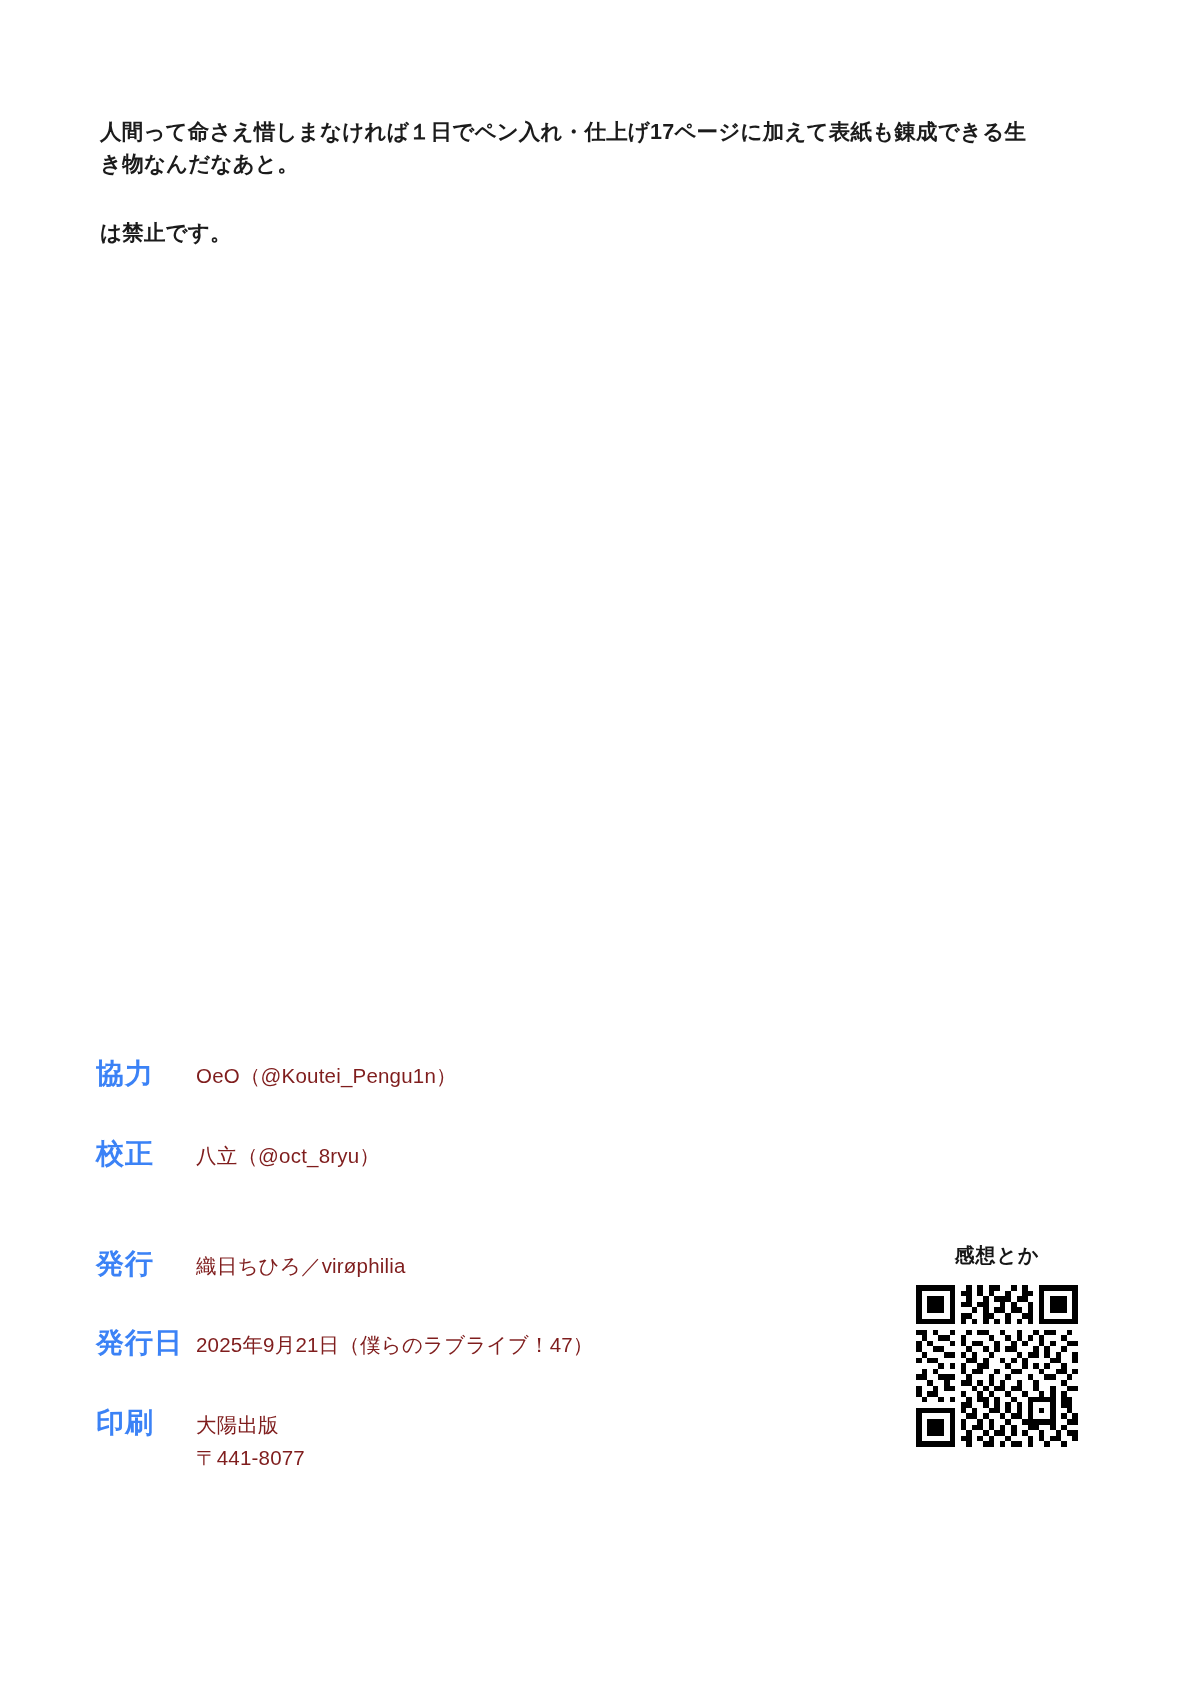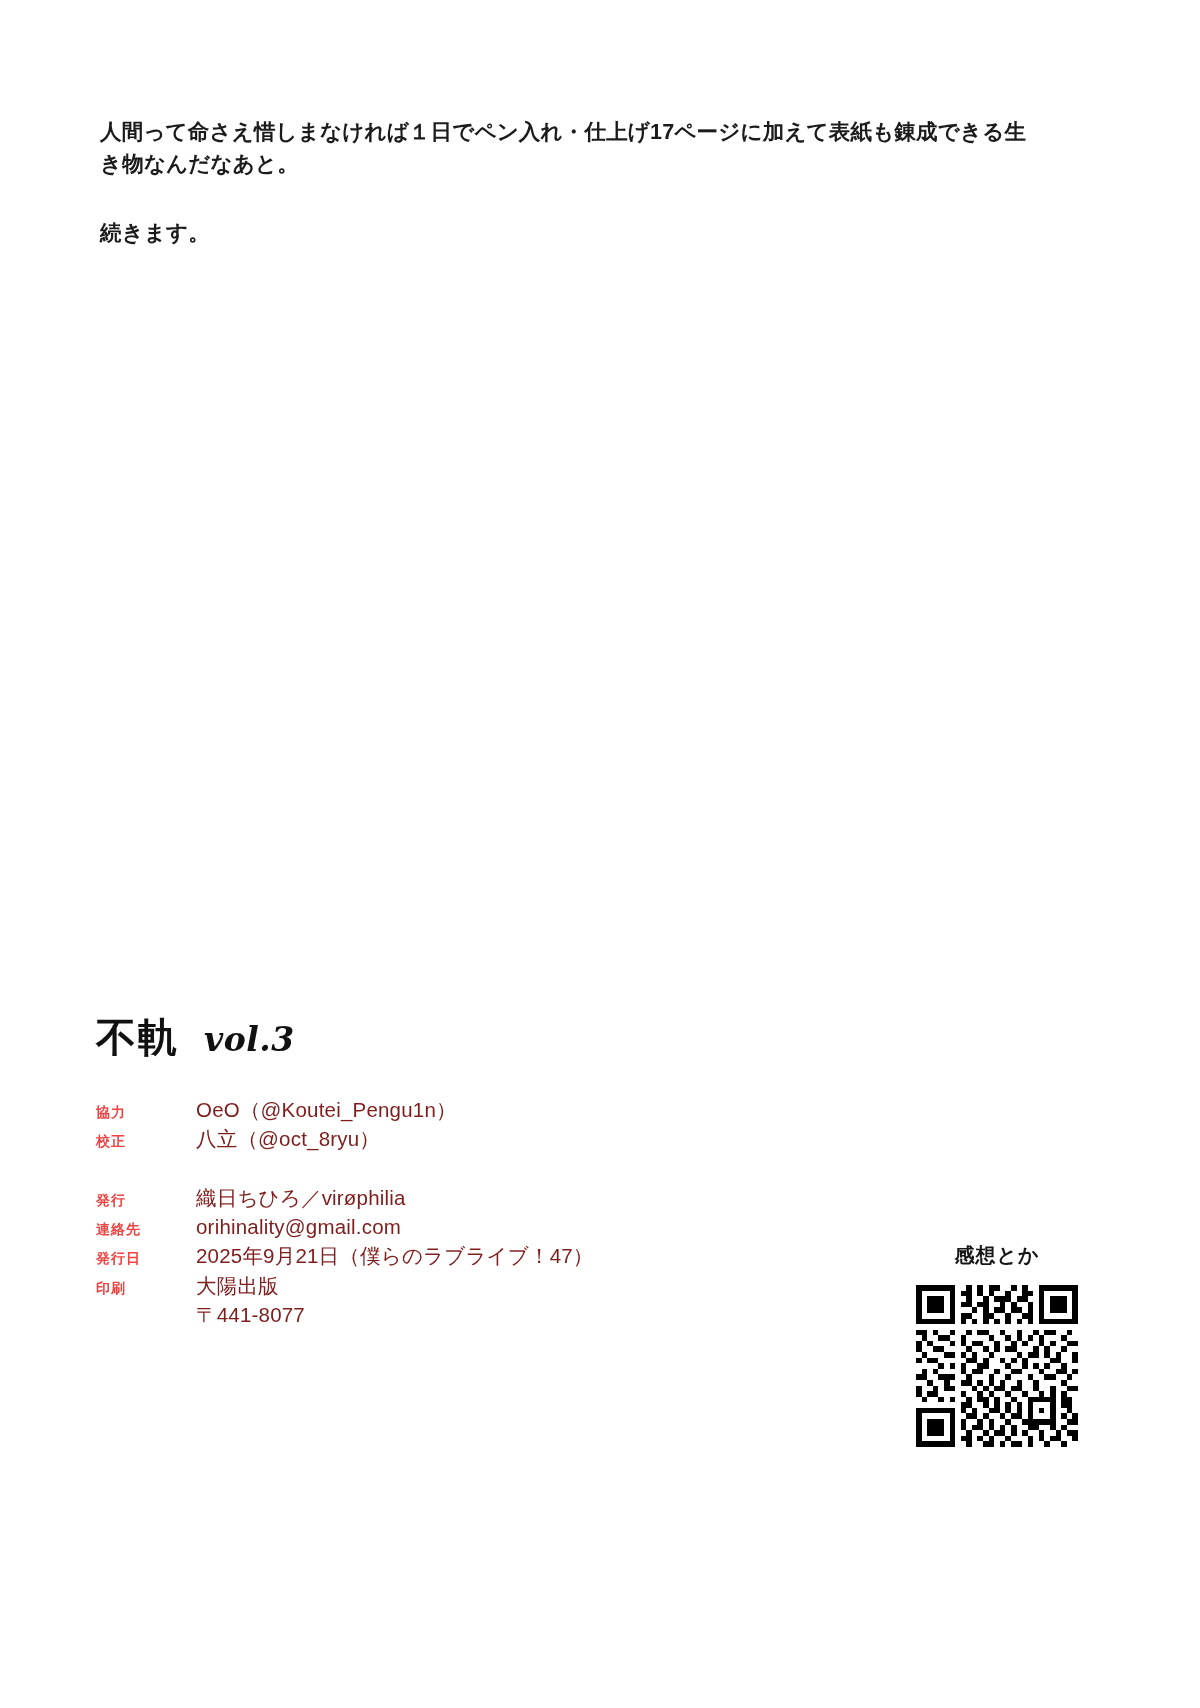--- a/index.html
+++ b/index.html
@@ -75,24 +75,25 @@
     margin-top: 4px;
   }
   .credit-row {
     display: flex;
     align-items: baseline;
     line-height: 1.42;
   }
   .credit-label {
     width: 100px;
     flex: 0 0 100px;
-    font-size: 14px;
+    font-size: 28px;
     font-weight: 600;
     letter-spacing: 1px;
-    color: #ef4444;
+    color: #3b82f6;
+    margin-top: 40px;
   }
   .credit-value {
     font-size: 20.5px;
     font-weight: 500;
     color: #7f1d1d;
     letter-spacing: 0.2px;
     white-space: pre;
   }
 
   .group-gap {
@@ -146,51 +147,43 @@
     letter-spacing: 0.2px;
   }
 </style>
 </head>
 <body>
 
 <div class="page">
 
   <div class="afterword">
     <p class="para-1">人間って命さえ惜しまなければ１日でペン入れ・仕上げ17ページに加えて表紙も錬成できる生き物なんだなあと。</p>
-    <p class="para-2">続きます。</p>
+    <p class="para-2">は禁止です。</p>
   </div>
 
   <div class="colophon">
 
-    <div class="title-row">
-      <span class="title-main">不軌</span>
-      <span class="title-vol">vol.3</span>
-    </div>
 
     <div class="credits">
       <div class="credit-row">
         <span class="credit-label">協力</span>
         <span class="credit-value">OeO（@Koutei_Pengu1n）</span>
       </div>
       <div class="credit-row">
         <span class="credit-label">校正</span>
         <span class="credit-value">八立（@oct_8ryu）</span>
       </div>
     </div>
 
     <div class="group-gap"></div>
 
     <div class="credits">
       <div class="credit-row">
         <span class="credit-label">発行</span>
         <span class="credit-value">織日ちひろ／virøphilia</span>
-      </div>
-      <div class="credit-row">
-        <span class="credit-label">連絡先</span>
-        <span class="credit-value">orihinality@gmail.com</span>
       </div>
       <div class="credit-row">
         <span class="credit-label">発行日</span>
         <span class="credit-value">2025年9月21日（僕らのラブライブ！47）</span>
       </div>
       <div class="credit-row">
         <span class="credit-label">印刷</span>
         <span class="credit-value">大陽出版</span>
       </div>
       <div class="cont-row">

